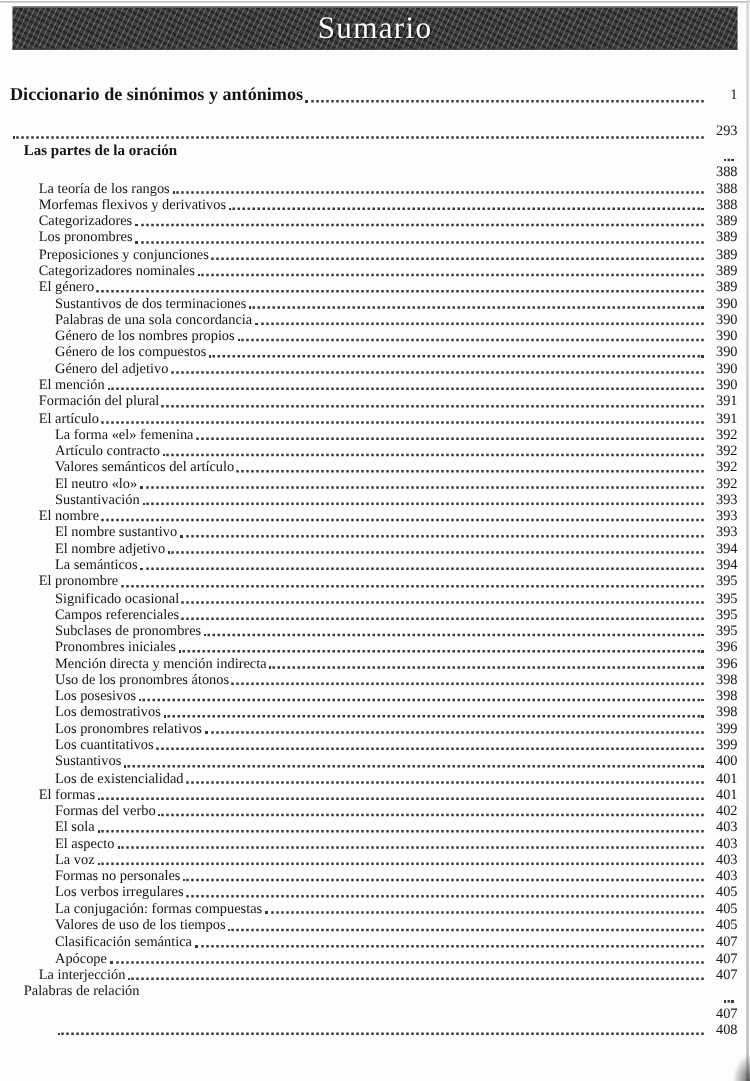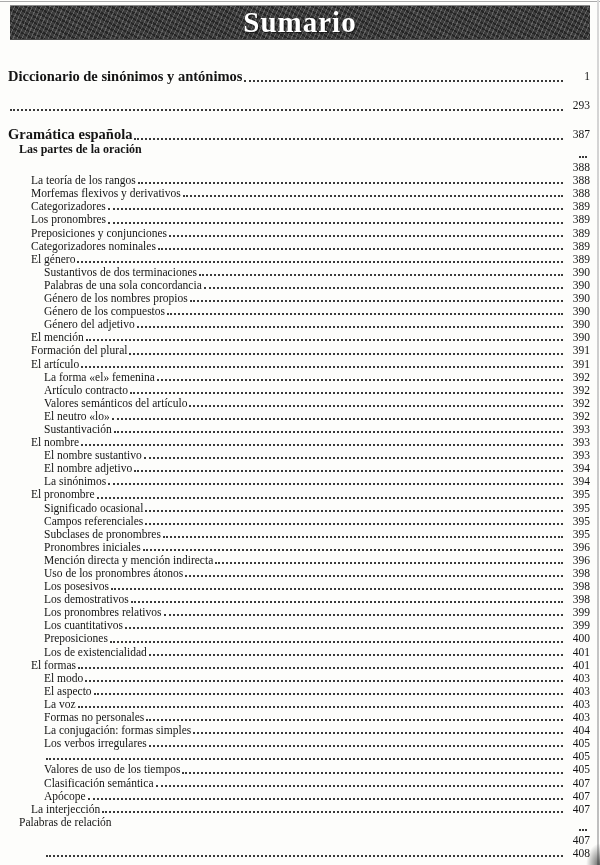--- a/index.html
+++ b/index.html
@@ -28,22 +28,22 @@
     justify-content: center;
     background-color: #3d3d3d;
     background-image:
       repeating-linear-gradient(115deg, rgba(255,255,255,0.20) 0 1px, rgba(255,255,255,0) 1px 4px),
       repeating-linear-gradient(28deg, rgba(0,0,0,0.38) 0 2px, rgba(0,0,0,0) 2px 5px);
     border-top: 1px solid #8a8a8a;
     border-bottom: 1px solid #4a4a4a;
   }
   .banner-title {
     color: #ffffff;
-    font-size: 29px;
-    font-weight: bold;
+    font-size: 25px;
+    font-weight: normal;
     letter-spacing: 1px;
     text-shadow: 1px 1px 1px rgba(0,0,0,0.65);
     text-align: right;
   }
   .toc {
     padding: 16px 10px 0 8px;
   }
   .toc-row {
     display: flex;
     line-height: 13.1px;
@@ -101,25 +101,20 @@
   <div class="toc">
       <div class="toc-row level-0 bold gap">
         <span class="toc-label">Diccionario de sinónimos y antónimos</span>
         <span class="toc-dots"></span>
         <span class="toc-page">1</span>
       </div>
       <div class="toc-row level-0 bold gap">
         <span class="toc-dots"></span>
         <span class="toc-page">293</span>
       </div>
-      <div class="toc-row level-0 bold gap">
-        <span class="toc-label">Gramática española</span>
-        <span class="toc-dots"></span>
-        <span class="toc-page">387</span>
-      </div>
       <div class="toc-row level-1 bold">
         <span class="toc-label">Las partes de la oración</span>
         <span class="toc-dots"></span>
         <span class="toc-page">388</span>
       </div>
       <div class="toc-row level-2">
         <span class="toc-label">La teoría de los rangos</span>
         <span class="toc-dots"></span>
         <span class="toc-page">388</span>
       </div>
@@ -227,21 +222,21 @@
         <span class="toc-label">El nombre sustantivo</span>
         <span class="toc-dots"></span>
         <span class="toc-page">393</span>
       </div>
       <div class="toc-row level-3">
         <span class="toc-label">El nombre adjetivo</span>
         <span class="toc-dots"></span>
         <span class="toc-page">394</span>
       </div>
       <div class="toc-row level-3">
-        <span class="toc-label">La sinónimos</span>
+        <span class="toc-label">La semánticos</span>
         <span class="toc-dots"></span>
         <span class="toc-page">394</span>
       </div>
       <div class="toc-row level-2">
         <span class="toc-label">El pronombre</span>
         <span class="toc-dots"></span>
         <span class="toc-page">395</span>
       </div>
       <div class="toc-row level-3">
         <span class="toc-label">Significado ocasional</span>
@@ -287,65 +282,66 @@
         <span class="toc-label">Los pronombres relativos</span>
         <span class="toc-dots"></span>
         <span class="toc-page">399</span>
       </div>
       <div class="toc-row level-3">
         <span class="toc-label">Los cuantitativos</span>
         <span class="toc-dots"></span>
         <span class="toc-page">399</span>
       </div>
       <div class="toc-row level-3">
-        <span class="toc-label">Preposiciones</span>
+        <span class="toc-label">Sustantivos</span>
         <span class="toc-dots"></span>
         <span class="toc-page">400</span>
       </div>
       <div class="toc-row level-3">
         <span class="toc-label">Los de existencialidad</span>
         <span class="toc-dots"></span>
         <span class="toc-page">401</span>
       </div>
       <div class="toc-row level-2">
         <span class="toc-label">El formas</span>
         <span class="toc-dots"></span>
         <span class="toc-page">401</span>
       </div>
       <div class="toc-row level-3">
-        <span class="toc-label">El modo</span>
+        <span class="toc-label">Formas del verbo</span>
+        <span class="toc-dots"></span>
+        <span class="toc-page">402</span>
+      </div>
+      <div class="toc-row level-3">
+        <span class="toc-label">El sola</span>
         <span class="toc-dots"></span>
         <span class="toc-page">403</span>
       </div>
       <div class="toc-row level-3">
         <span class="toc-label">El aspecto</span>
         <span class="toc-dots"></span>
         <span class="toc-page">403</span>
       </div>
       <div class="toc-row level-3">
         <span class="toc-label">La voz</span>
         <span class="toc-dots"></span>
         <span class="toc-page">403</span>
       </div>
       <div class="toc-row level-3">
         <span class="toc-label">Formas no personales</span>
         <span class="toc-dots"></span>
         <span class="toc-page">403</span>
       </div>
       <div class="toc-row level-3">
-        <span class="toc-label">La conjugación: formas simples</span>
-        <span class="toc-dots"></span>
-        <span class="toc-page">404</span>
-      </div>
-      <div class="toc-row level-3">
         <span class="toc-label">Los verbos irregulares</span>
         <span class="toc-dots"></span>
         <span class="toc-page">405</span>
       </div>
       <div class="toc-row level-3">
+        <span class="toc-label">La conjugación: formas compuestas</span>
         <span class="toc-dots"></span>
         <span class="toc-page">405</span>
       </div>
       <div class="toc-row level-3">
         <span class="toc-label">Valores de uso de los tiempos</span>
         <span class="toc-dots"></span>
         <span class="toc-page">405</span>
       </div>
       <div class="toc-row level-3">
         <span class="toc-label">Clasificación semántica</span>

